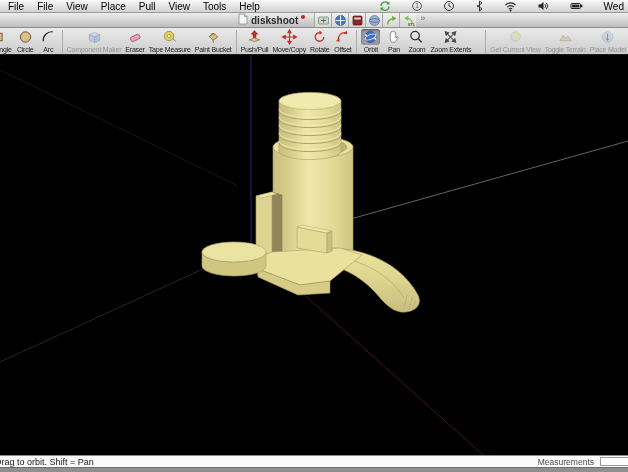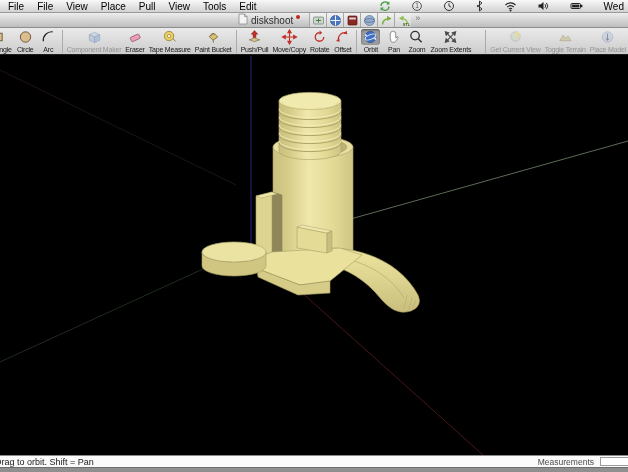--- a/index.html
+++ b/index.html
@@ -12,21 +12,21 @@
     font-size:10px; color:#000; padding:0 4px 0 8px; white-space:nowrap; }
   .menu-item { cursor:default; }
   .menu-status { margin-left:auto; display:flex; align-items:center; gap:20px; }
   .menu-status svg { display:block; }
   .clock-text { font-size:10px; }
 
   
   .titlebar { height:15px; display:flex; align-items:center;
     background:linear-gradient(#ededed,#bdbdbd); border-bottom:1px solid #8e8e8e; }
   .tb-spacer { width:238px; flex:none; }
-  .doc-title { display:flex; align-items:center; gap:3px; font-size:10px; font-weight:normal; color:#2c2c2c; }
+  .doc-title { display:flex; align-items:center; gap:3px; font-size:10px; font-weight:bold; color:#2c2c2c; }
   .mod-dot { width:4px; height:4px; border-radius:50%; background:#c2271b; align-self:flex-start; margin-top:2px; }
   .tb-icons { display:flex; align-items:stretch; margin-left:9px; height:14px; }
   .tb-btn { width:17px; display:flex; align-items:center; justify-content:center;
     border-left:1px solid #a8a8a8; position:relative; background:linear-gradient(#f2f2f2,#d5d5d5); }
   .tb-btn:first-child { border-left:1px solid #a8a8a8; }
   .stl-label { position:absolute; bottom:0px; right:1px; font-size:4px; color:#3f6d1d; font-weight:bold; }
   .overflow-ind { font-size:9px; color:#777; margin-left:4px; }
 
   
   .toolbar { height:27px; display:flex; align-items:flex-start; padding-top:1px;
@@ -60,21 +60,21 @@
 <body>
 
 <div class="menubar">
   <span class="menu-item">File</span>
   <span class="menu-item">File</span>
   <span class="menu-item">View</span>
   <span class="menu-item">Place</span>
   <span class="menu-item">Pull</span>
   <span class="menu-item">View</span>
   <span class="menu-item">Tools</span>
-  <span class="menu-item">Edit</span>
+  <span class="menu-item">Help</span>
   <span class="menu-status">
     <span>
         <svg width="12" height="12">
           <path d="M2 6 A4 4 0 0 1 9.5 4" stroke="#3d9b3d" fill="none" stroke-width="1.2"></path>
           <path d="M10.4 1.3 L10.4 4.6 L7.2 4.6 Z" fill="#3d9b3d"></path>
           <path d="M10 6.5 A4 4 0 0 1 2.5 8.3" stroke="#3d9b3d" fill="none" stroke-width="1.2"></path>
           <path d="M1.6 10.7 L1.6 7.4 L4.8 7.4 Z" fill="#3d9b3d"></path>
         </svg>
       </span>
     <span>

